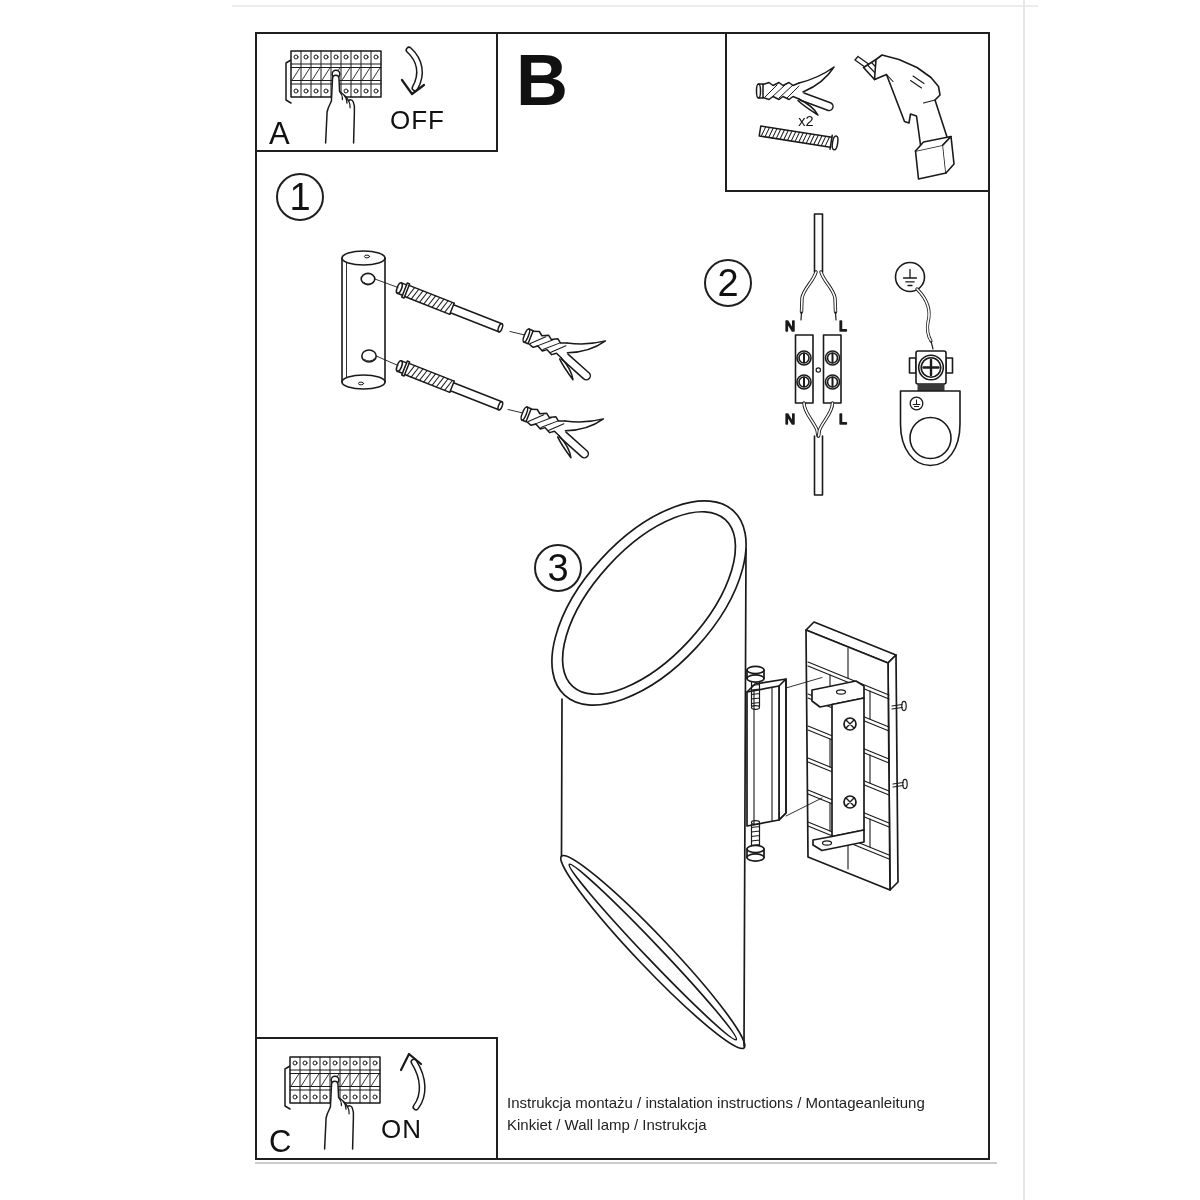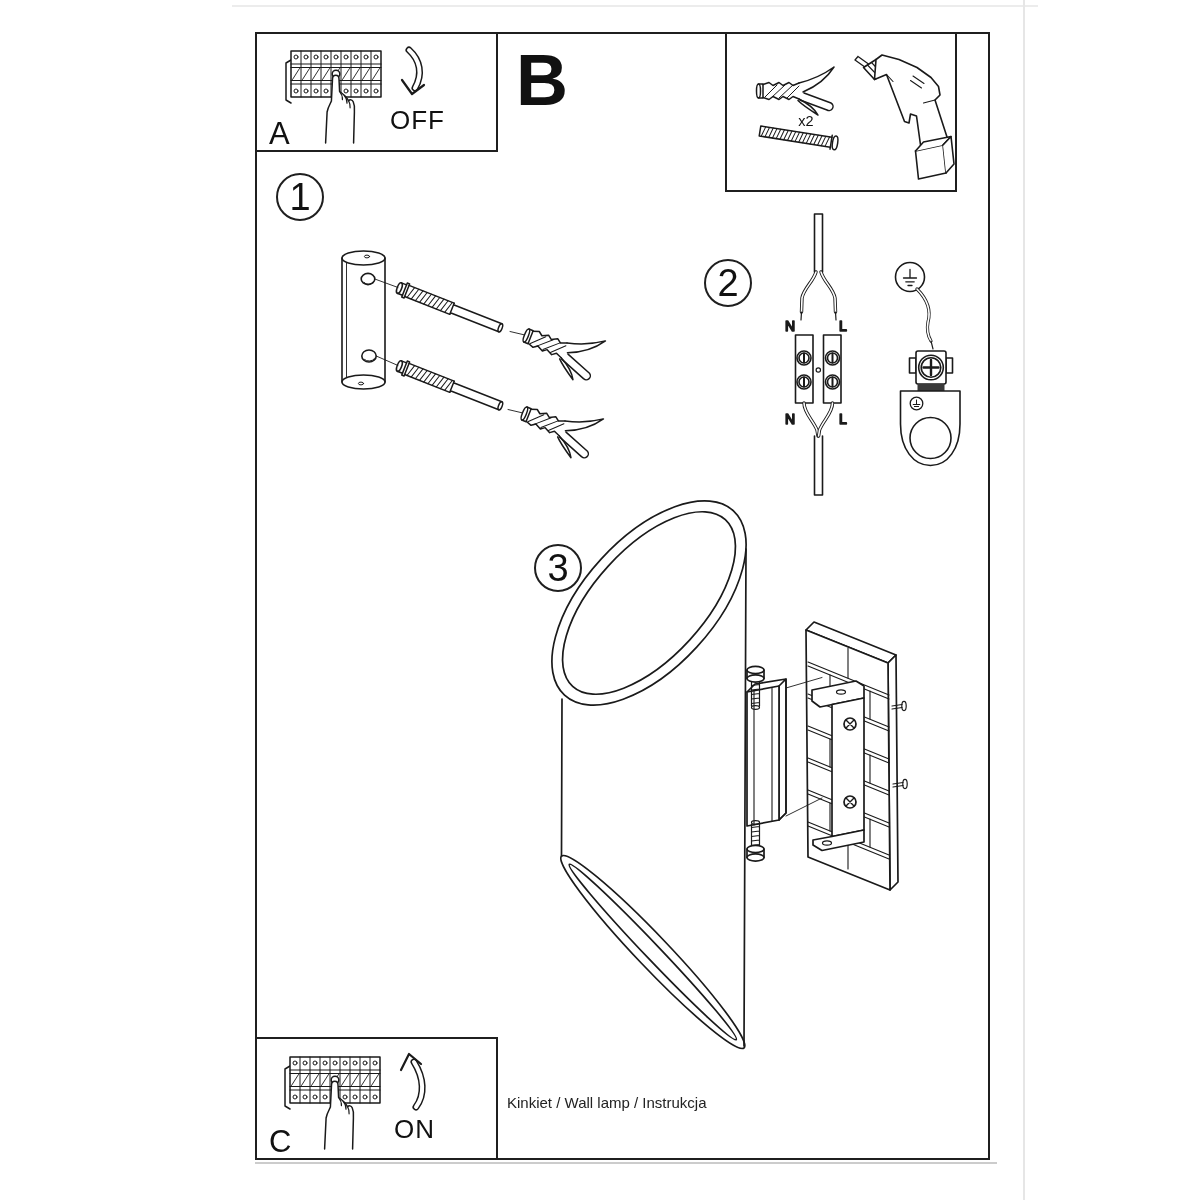--- a/index.html
+++ b/index.html
@@ -103,21 +103,21 @@
         <path d="M152,16 C163,26 166,40 158,54" stroke="#ffffff" stroke-width="4"></path>
         <path d="M145,46 L155,60 L167,51" stroke="#1a1a1a" stroke-width="2.2" stroke-linejoin="round"></path>
       </g>
     </svg>
     <div class="corner-label" style="left:12px;top:84px;">A</div>
     <div class="action-label" style="left:133px;top:73px;">OFF</div>
   </div>
 
   <div class="letter-b">B</div>
 
-  <div class="frame boxfill" style="left:725px;top:32px;width:232px;height:160px;padding-left:24px;">
+  <div class="frame boxfill" style="left:725px;top:32px;width:265px;height:160px;padding-left:24px;">
     <svg class="abs" style="left:0;top:0" width="261" height="156" viewBox="0 0 261 156">
       <g>
         <use href="#wall-plug" transform="translate(30,57)"></use>
       </g>
       <text x="79" y="92" font-size="14.5" text-anchor="middle">x2</text>
       <g transform="translate(33,97) rotate(9)" fill="none" stroke="#1a1a1a" stroke-width="1.5" stroke-linecap="round">
         <path d="M0,-5 L72,-5 M0,5 L72,5 M0,-5 L0,5"></path>
         <path d="M2,5 L5,-5 M5.8,5 L8.8,-5 M9.6,5 L12.6,-5 M13.4,5 L16.4,-5 M17.2,5 L20.2,-5 M21,5 L24,-5 M24.8,5 L27.8,-5 M28.6,5 L31.6,-5 M32.4,5 L35.4,-5 M36.2,5 L39.2,-5 M40,5 L43,-5 M43.8,5 L46.8,-5 M47.6,5 L50.6,-5 M51.4,5 L54.4,-5 M55.2,5 L58.2,-5 M59,5 L62,-5 M62.8,5 L65.8,-5 M66.6,5 L69.6,-5" stroke-width="1"></path>
         <path d="M72,-7 L72,7"></path>
         <ellipse cx="76" cy="0" rx="2.6" ry="7"></ellipse>
@@ -309,20 +309,21 @@
       <g>
         <use href="#breaker-hand" transform="translate(25,13)"></use>
       </g>
       <g fill="none" stroke-linecap="round">
         <path d="M159,68 C168,56 167,39 157,23" stroke="#1a1a1a" stroke-width="7"></path>
         <path d="M159,68 C168,56 167,39 157,23" stroke="#ffffff" stroke-width="4"></path>
         <path d="M144,31 L152,15 L164,25" stroke="#1a1a1a" stroke-width="2.2" stroke-linejoin="round"></path>
       </g>
     </svg>
     <div class="corner-label" style="left:12px;top:87px;">C</div>
-    <div class="action-label" style="left:137px;top:77px;text-align:right;">ON</div>
+    <div class="action-label" style="left:124px;top:77px;text-align:right;">ON</div>
   </div>
 
   <div class="footer">
+    <span>Instrukcja montażu / instalation instructions / Montageanleitung</span>
     <span>Kinkiet / Wall lamp / Instrukcja</span>
   </div>
 
 </div>
 
 </body></html>

